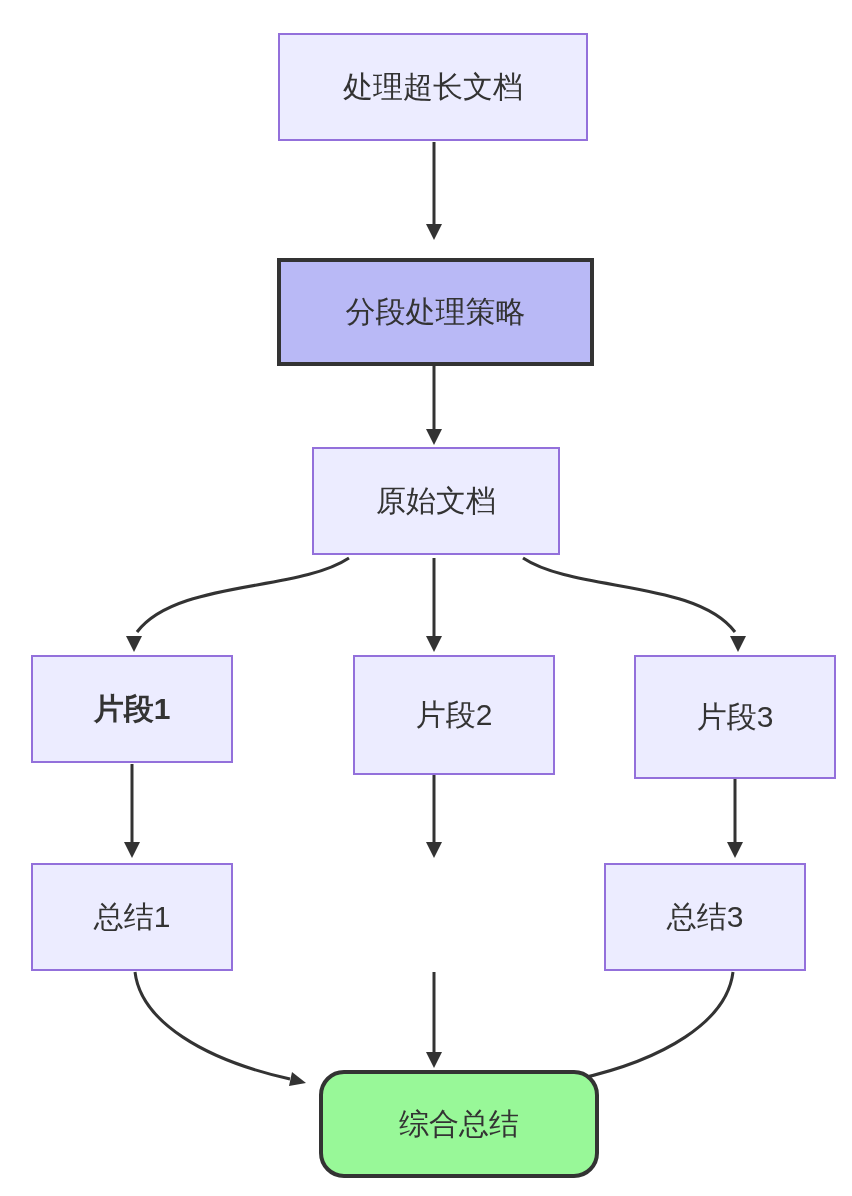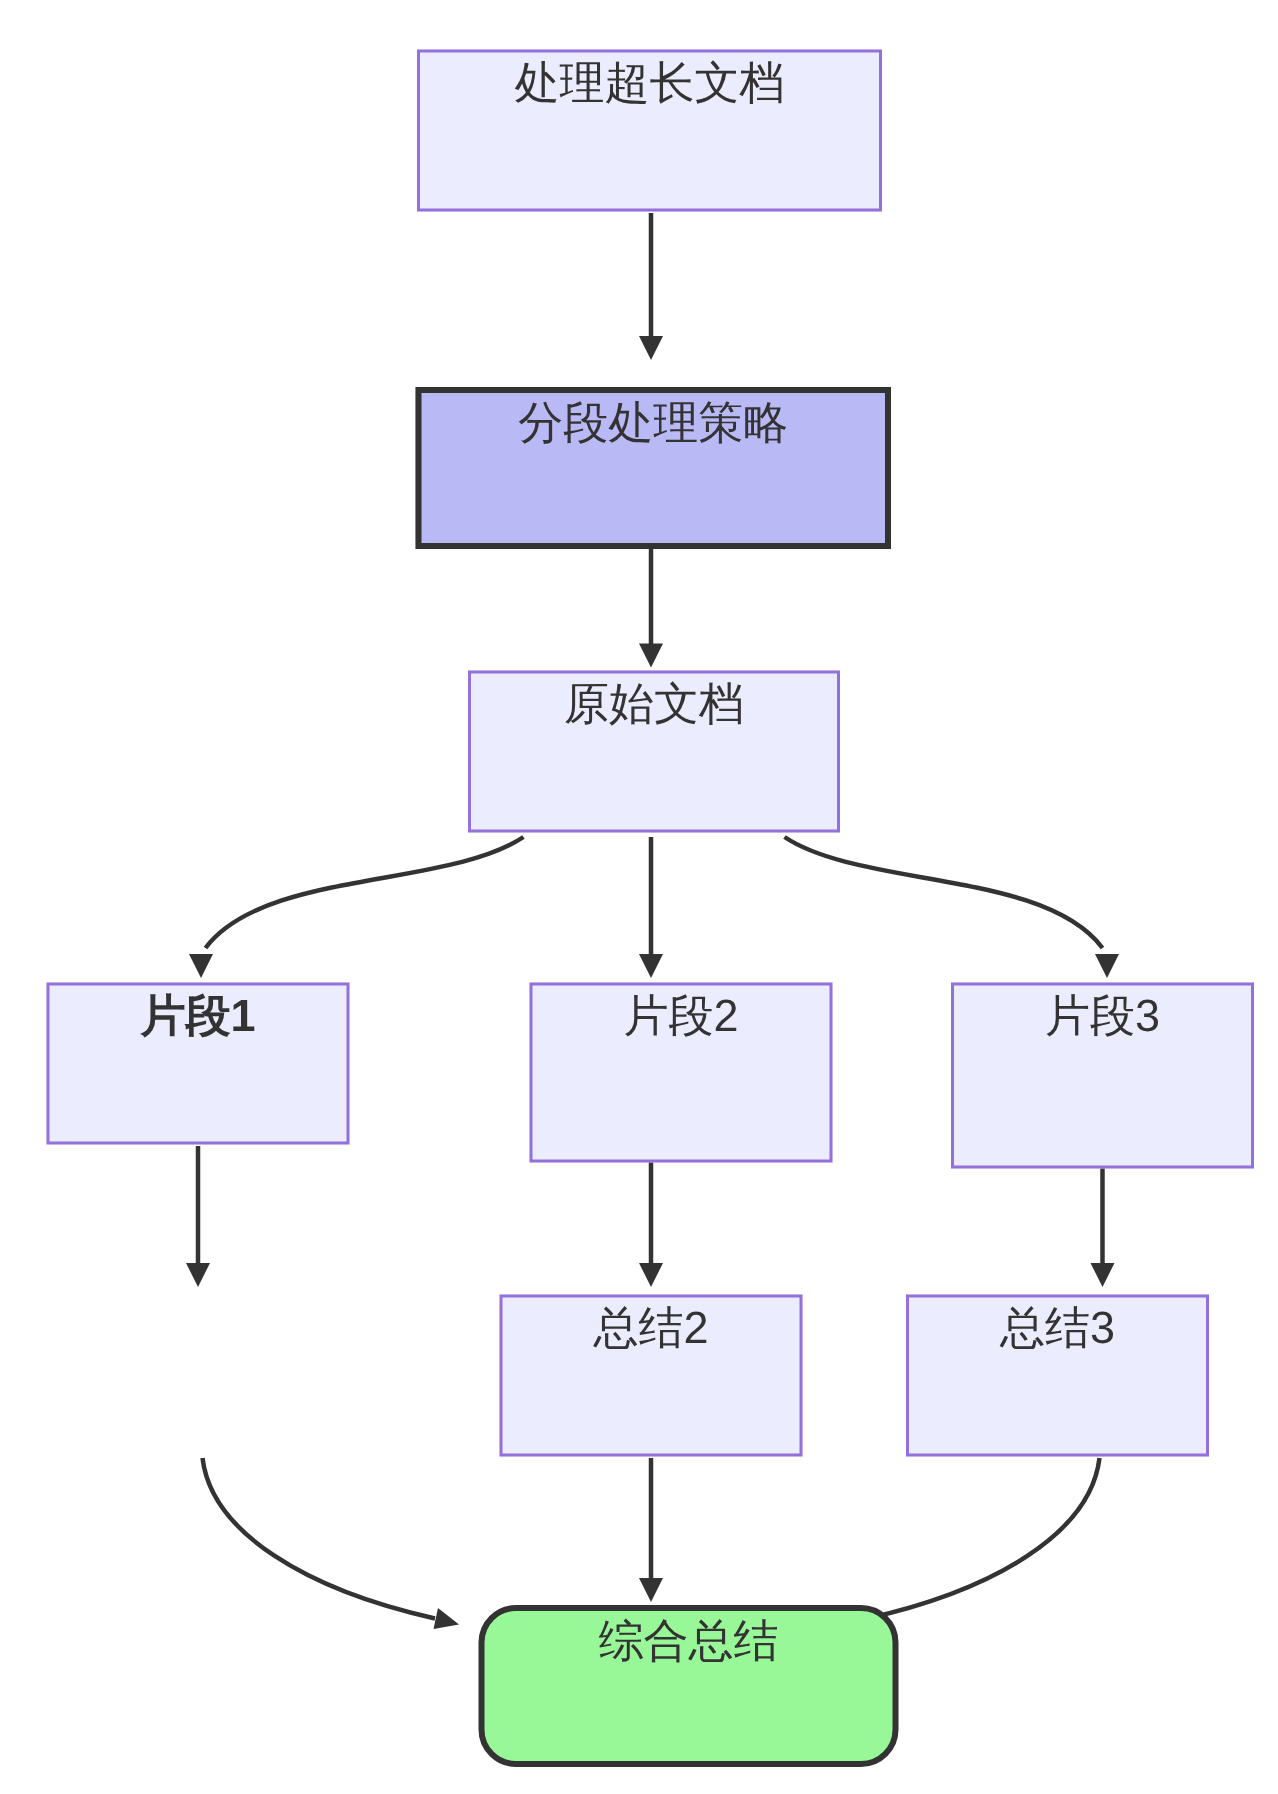--- a/index.html
+++ b/index.html
@@ -23,20 +23,21 @@
     stroke-width: 3px;
   }
   .arrowhead {
     fill: #333333;
     stroke: none;
   }
   .node {
     position: absolute;
     box-sizing: border-box;
     display: flex;
+    align-items: center;
     justify-content: center;
     text-align: center;
     font-size: 30px;
     color: #333333;
     background: #ECECFF;
     border: 2px solid #9370DB;
   }
   .node--emphasis {
     background: #B9B9F6;
     border: 4px solid #333333;
@@ -104,24 +105,24 @@
   </div>
 
   <div class="node" style="left:353px; top:655px; width:202px; height:120px;">
     <span>片段2</span>
   </div>
 
   <div class="node" style="left:634px; top:655px; width:202px; height:124px;">
     <span>片段3</span>
   </div>
 
+  <div class="node" style="left:31px; top:863px; width:202px; height:108px;">
+    <span>总结1</span>
+  </div>
 
-  <div class="node" style="left:333px; top:863px; width:202px; height:108px;">
-    <span>总结2</span>
-  </div>
 
   <div class="node" style="left:604px; top:863px; width:202px; height:108px;">
     <span>总结3</span>
   </div>
 
   <div class="node node--success" style="left:319px; top:1070px; width:280px; height:108px;border-radius:25px;">
     <span>综合总结</span>
   </div>
 
 </div>

